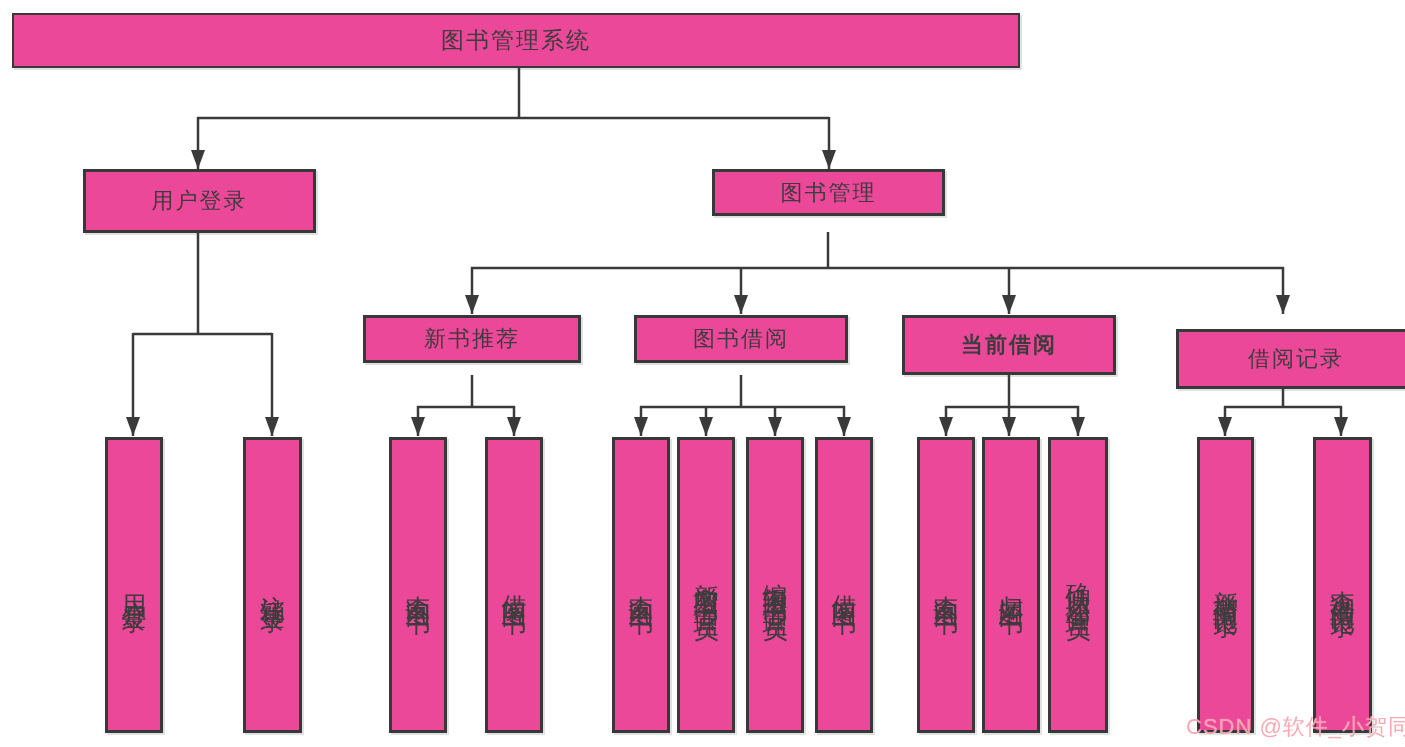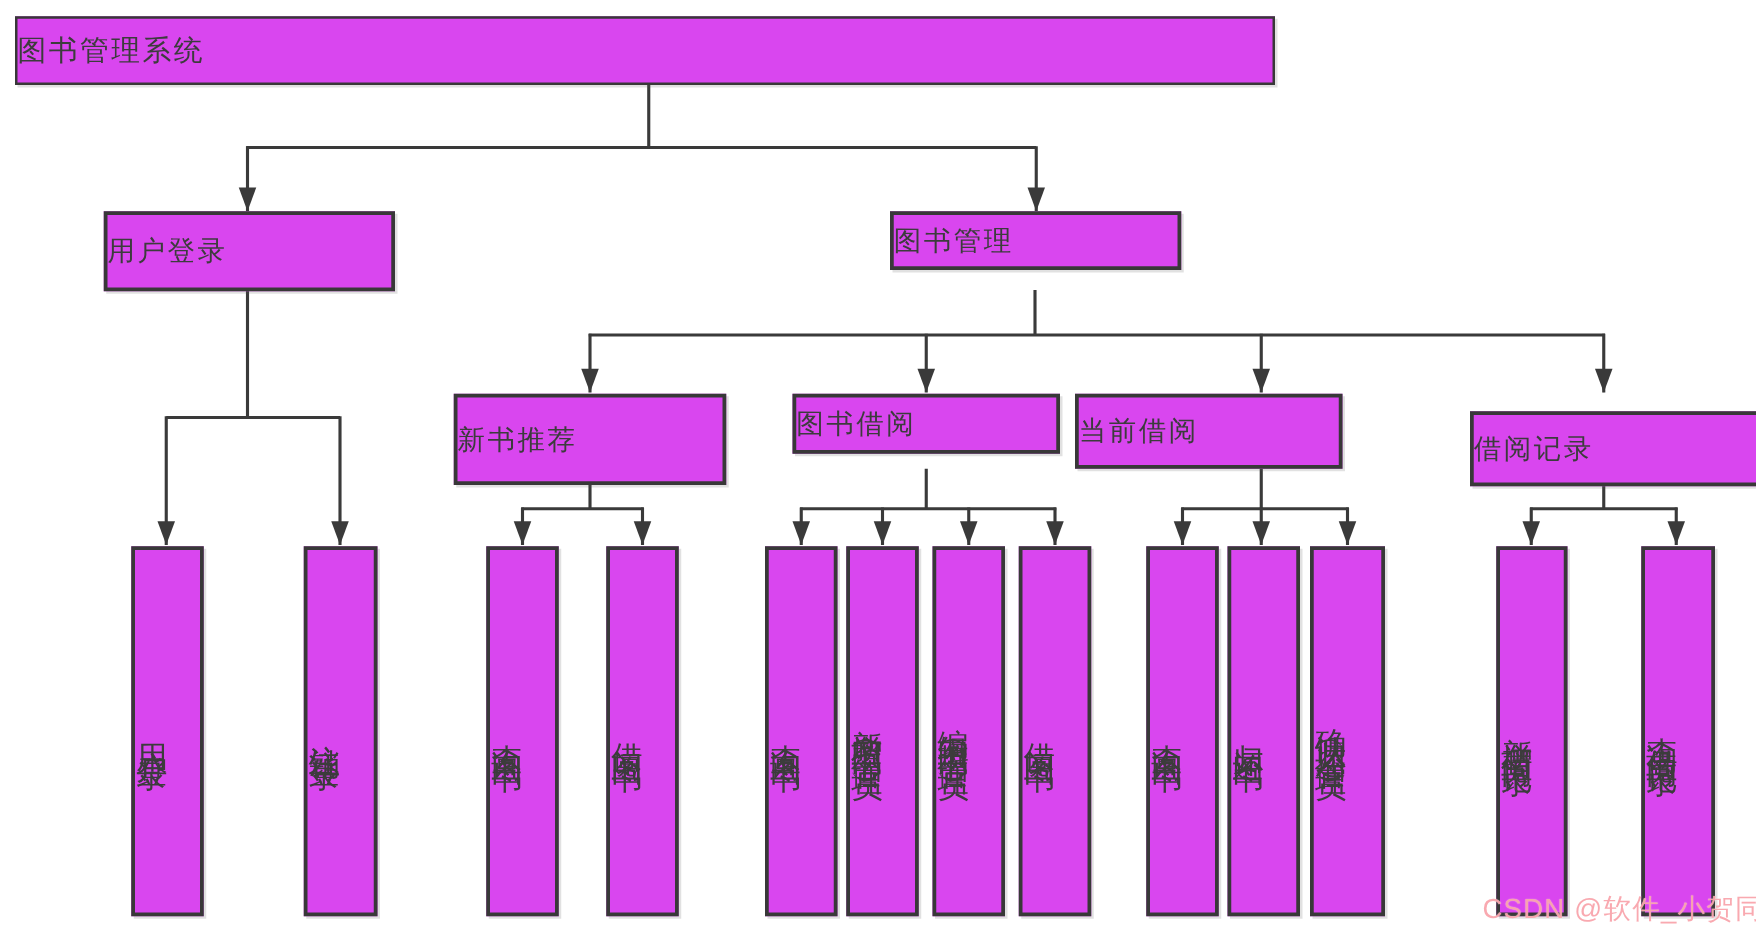--- a/index.html
+++ b/index.html
@@ -13,25 +13,25 @@
     overflow: hidden;
   }
   .connectors {
     position: absolute;
     left: 0; top: 0;
     z-index: 1;
   }
   .box {
     position: absolute;
     box-sizing: border-box;
-    background: #d946ef;
+    background: #ec4899;
     border: 3px solid #383838;
     display: flex;
     align-items: center;
-    justify-content: flex-start;
+    justify-content: center;
     text-align: center;
     z-index: 2;
     box-shadow: 2px 2px 0 rgba(90,90,90,0.18);
   }
   .box.root {
     border-width: 2px;
     font-size: 23px;
     letter-spacing: 2px;
   }
   .box.h {
@@ -116,27 +116,27 @@
     <span>图书管理系统</span>
   </div>
 
   <div class="box h" style="left:83px; top:169px; width:233px; height:64px;">
     <span>用户登录</span>
   </div>
   <div class="box h" style="left:712px; top:169px; width:233px; height:47px;">
     <span>图书管理</span>
   </div>
 
-  <div class="box h" style="left:363px; top:315px; width:218px; height:73px;">
+  <div class="box h" style="left:363px; top:315px; width:218px; height:48px;">
     <span>新书推荐</span>
   </div>
   <div class="box h" style="left:634px; top:315px; width:214px; height:48px;">
     <span>图书借阅</span>
   </div>
-  <div class="box h" style="left:860px; top:315px; width:214px; height:60px;">
+  <div class="box h" style="left:902px; top:315px; width:214px; height:60px;font-weight:bold;">
     <span>当前借阅</span>
   </div>
   <div class="box h" style="left:1176px; top:329px; width:240px; height:60px;">
     <span>借阅记录</span>
   </div>
 
   <div class="box leaf" style="left:105px; top:437px; width:58px; height:296px;">
     <span>用户登录</span>
   </div>
   <div class="box leaf" style="left:243px; top:437px; width:59px; height:296px;">

